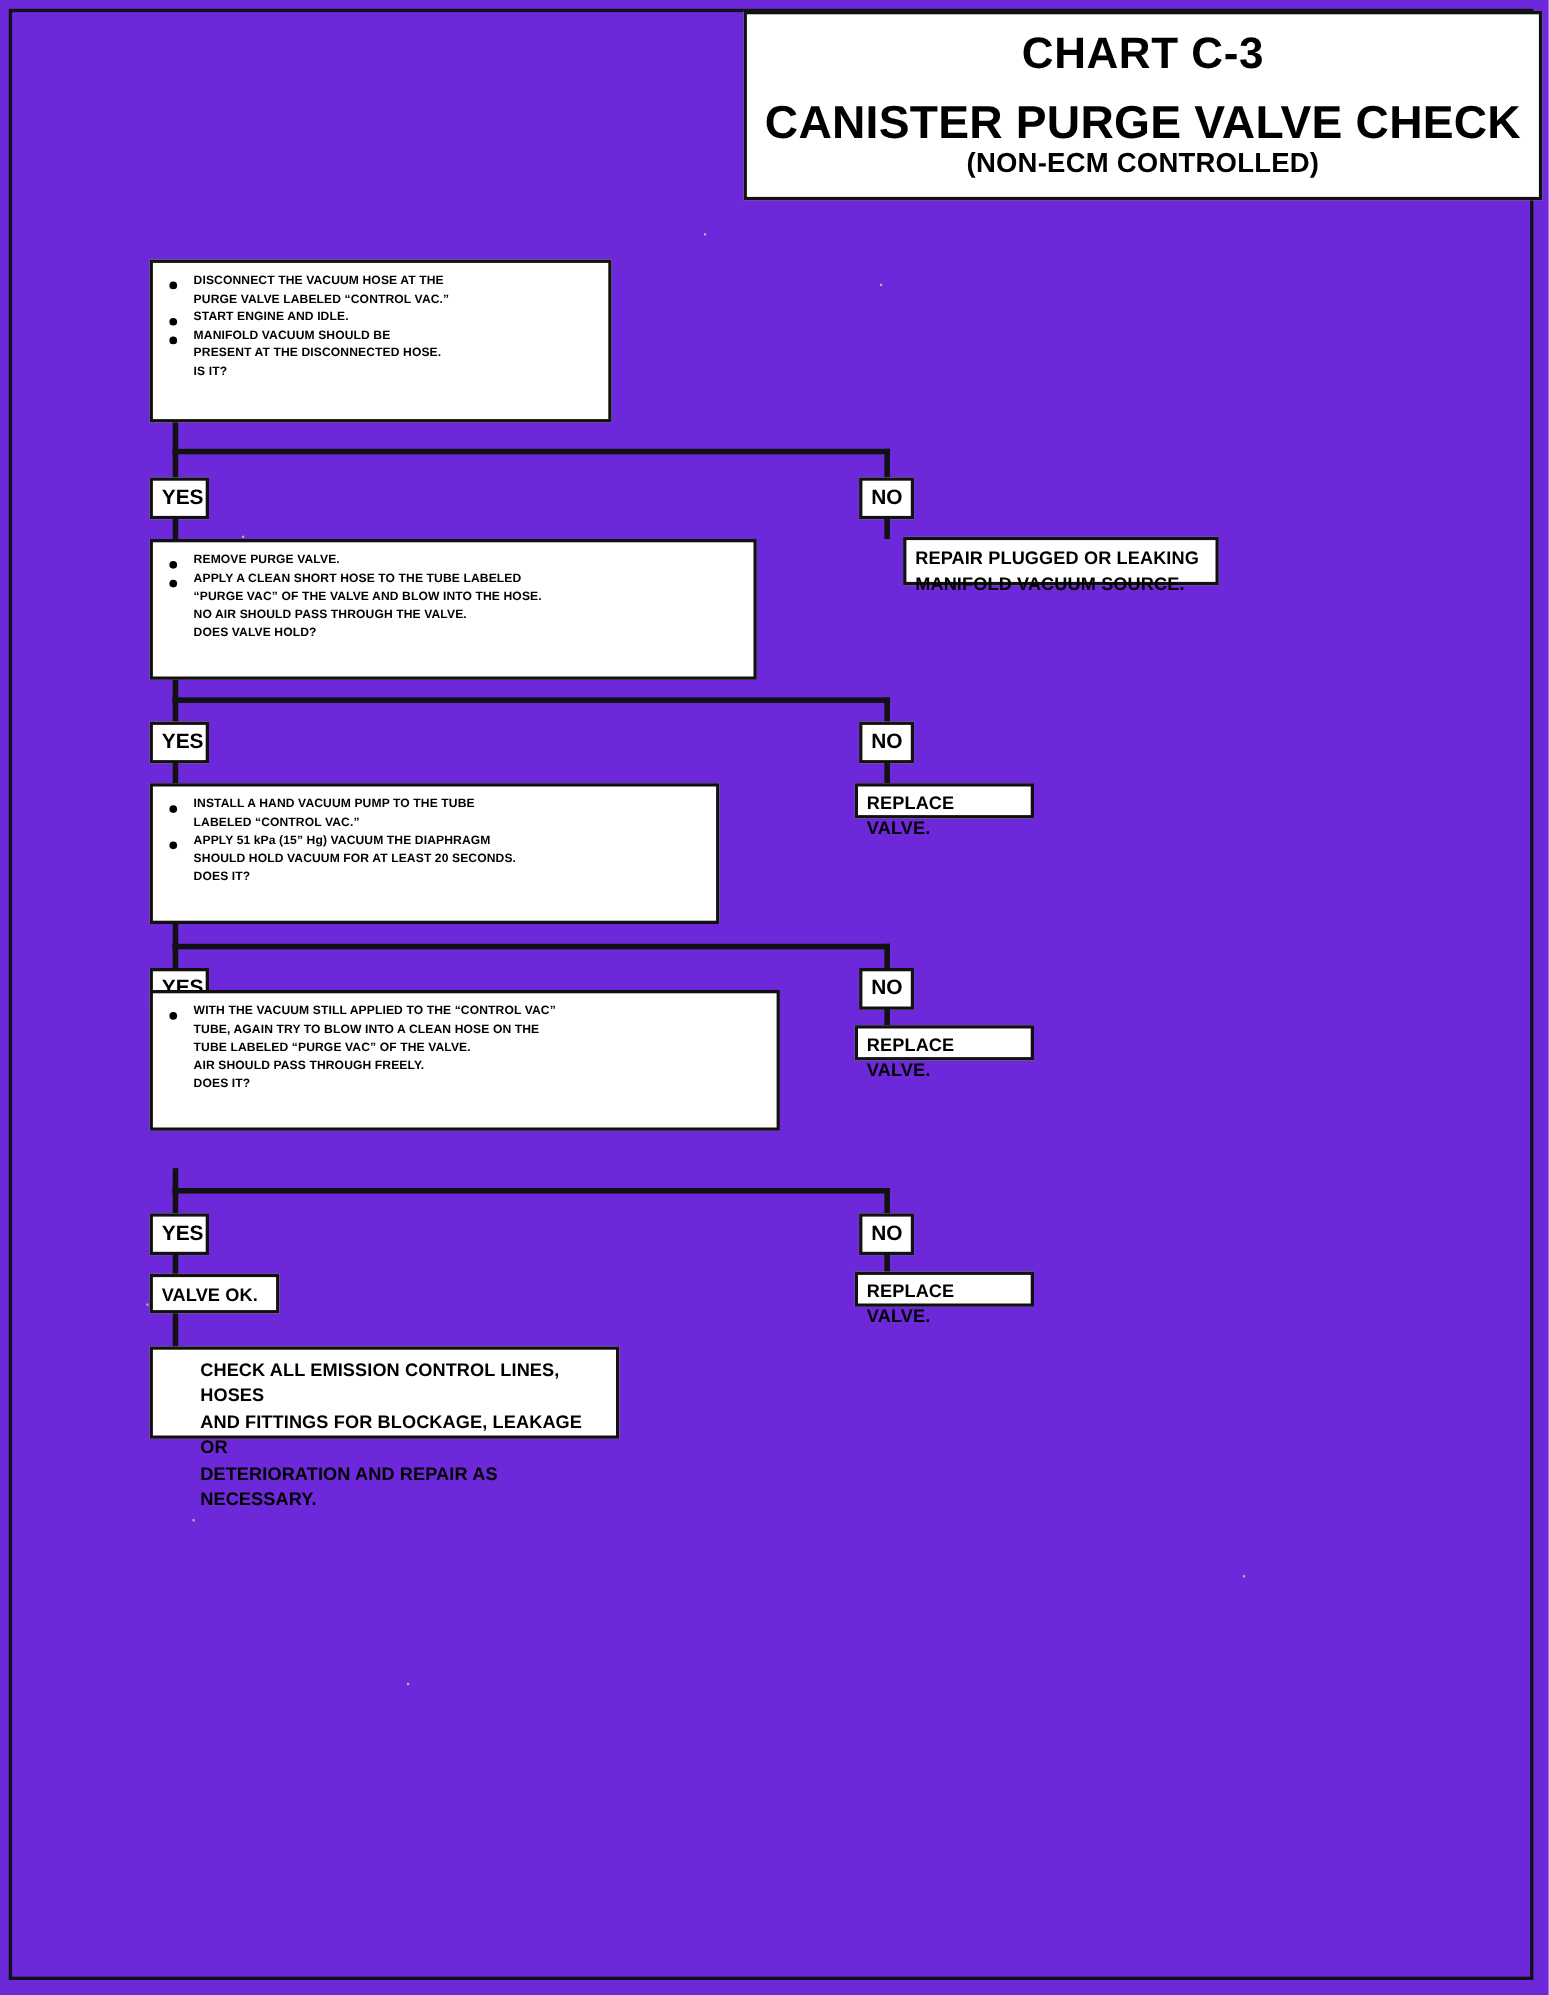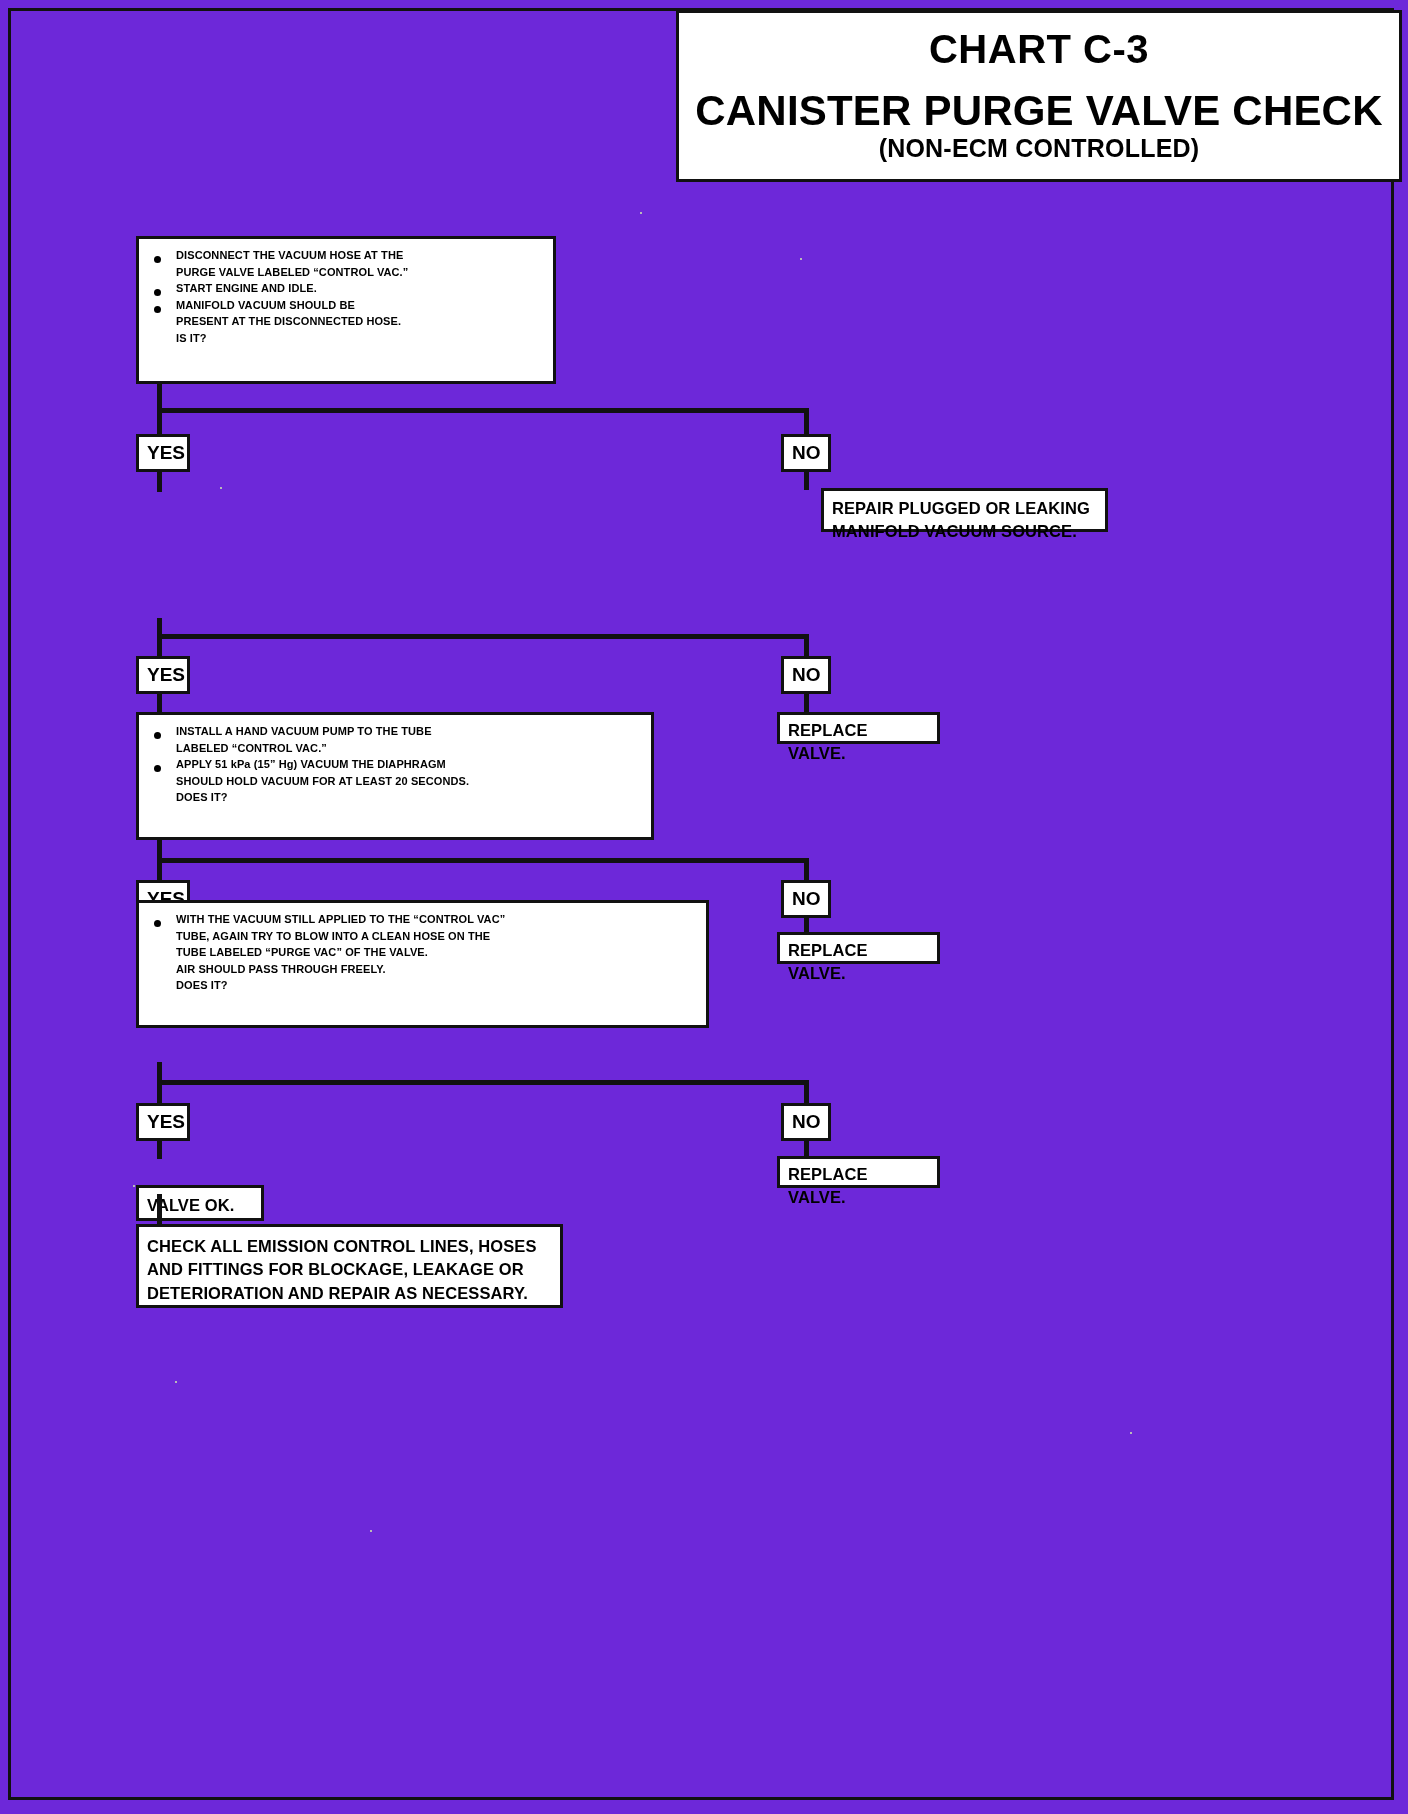--- a/index.html
+++ b/index.html
@@ -173,20 +173,31 @@
   <div class="vline" style="left:157px;top:470px;height:22px;"></div>
   <div class="vline" style="left:804px;top:470px;height:20px;"></div>
 
   <div class="box" style="left:777px;top:488px;width:287px;height:44px;margin-left:44px;">
     <div class="box-inner" style="padding:6px 8px;">
       <div class="result-text">REPAIR PLUGGED OR LEAKING</div>
       <div class="result-text">MANIFOLD VACUUM SOURCE.</div>
     </div>
   </div>
 
+  <div class="box" style="left:136px;top:490px;width:552px;height:128px;">
+    <div class="box-inner">
+      <ul class="bullets">
+        <li class="has-dot">REMOVE PURGE VALVE.</li>
+        <li class="has-dot">APPLY A CLEAN SHORT HOSE TO THE TUBE LABELED</li>
+        <li>“PURGE VAC” OF THE VALVE AND BLOW INTO THE HOSE.</li>
+        <li>NO AIR SHOULD PASS THROUGH THE VALVE.</li>
+        <li>DOES VALVE HOLD?</li>
+      </ul>
+    </div>
+  </div>
 
   <div class="vline" style="left:157px;top:618px;height:22px;"></div>
   <div class="hline" style="left:157px;top:634px;width:652px;"></div>
   <div class="vline" style="left:157px;top:634px;height:24px;"></div>
   <div class="vline" style="left:804px;top:634px;height:24px;"></div>
 
   <div class="tag" style="left:136px;top:656px;width:54px;height:38px;">
     <span>YES</span>
   </div>
   <div class="tag" style="left:781px;top:656px;width:50px;height:38px;">
@@ -261,29 +272,29 @@
 
   <div class="vline" style="left:157px;top:1139px;height:20px;"></div>
   <div class="vline" style="left:804px;top:1139px;height:18px;"></div>
 
   <div class="box" style="left:777px;top:1156px;width:163px;height:32px;">
     <div class="box-inner" style="padding:4px 8px;">
       <div class="result-text">REPLACE VALVE.</div>
     </div>
   </div>
 
-  <div class="box" style="left:136px;top:1185px;width:128px;height:36px;">
+  <div class="box" style="left:136px;top:1158px;width:118px;height:36px;">
     <div class="box-inner" style="padding:6px 8px;">
       <div class="result-text">VALVE OK.</div>
     </div>
   </div>
 
   <div class="vline" style="left:157px;top:1194px;height:32px;"></div>
 
-  <div class="box" style="left:136px;top:1224px;width:427px;height:84px;">
+  <div class="box" style="left:136px;top:1224px;width:427px;height:84px;padding-left:35px;">
     <div class="box-inner" style="padding:8px 8px 6px 8px;">
       <div class="result-text">CHECK ALL EMISSION CONTROL LINES, HOSES</div>
       <div class="result-text">AND FITTINGS FOR BLOCKAGE, LEAKAGE OR</div>
       <div class="result-text">DETERIORATION AND REPAIR AS NECESSARY.</div>
     </div>
   </div>
 
 </div>
 
 </body></html>

